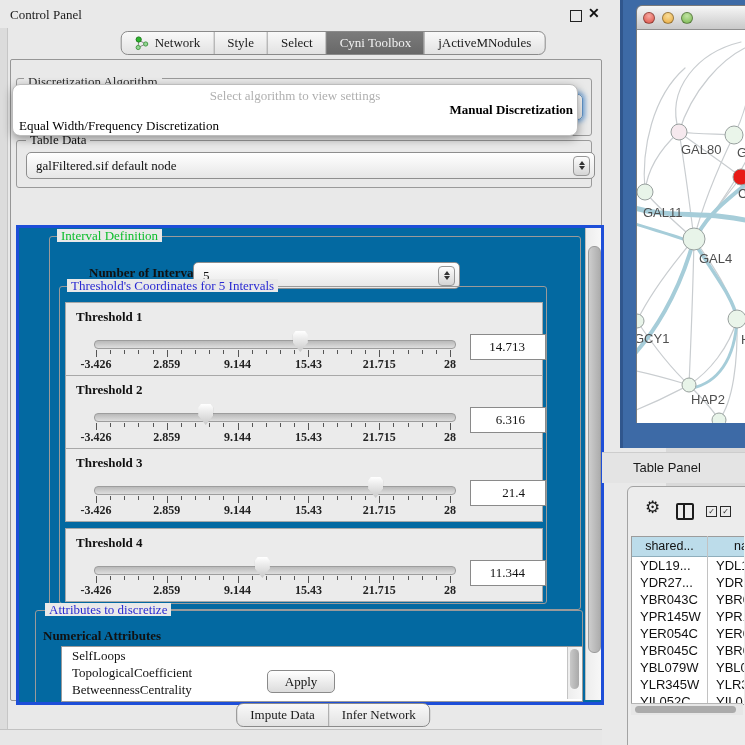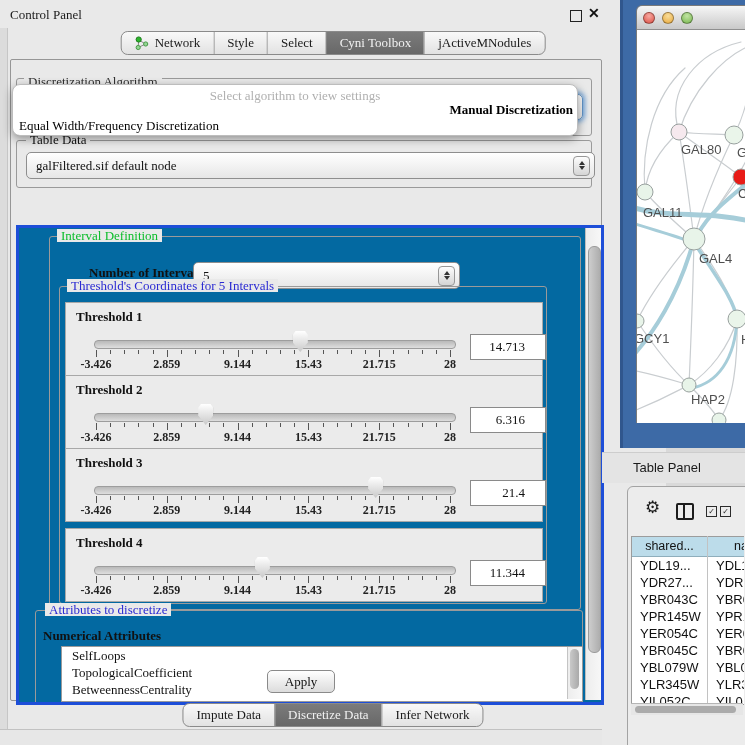--- a/index.html
+++ b/index.html
@@ -377,23 +377,20 @@
       <div class="abs" id="panel-scroll-thumb"></div>
     </div>
   </div>
 
   <div class="abs" id="apply-btn">Apply</div>
 
   <div class="abs tabbar" id="bottom-tabbar">
       <div class="tabseg">
         <span>Impute Data</span>
       </div>
-      <div class="tabseg sel">
-        <span>Discretize Data</span>
-      </div>
       <div class="tabseg">
         <span>Infer Network</span>
       </div>
     </div>
   <div class="abs" id="cp-divider"></div>
   <div class="abs" id="cp-bottomstrip"></div>
 </div>
 
 <div class="abs" id="net-frame">
   <div class="abs" id="mac-window" style="left:13px;top:5px;">

